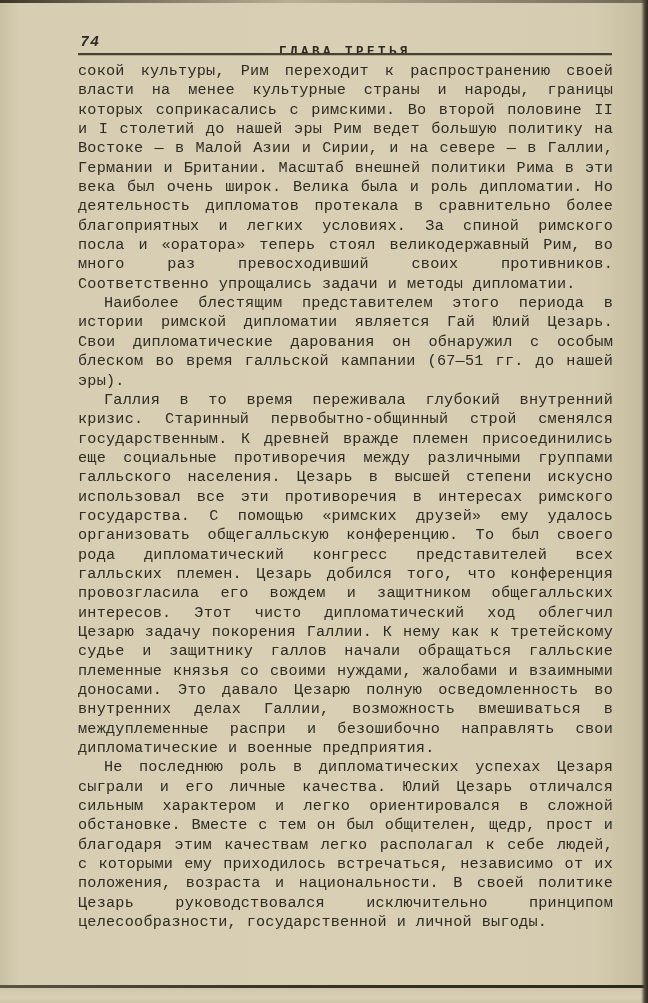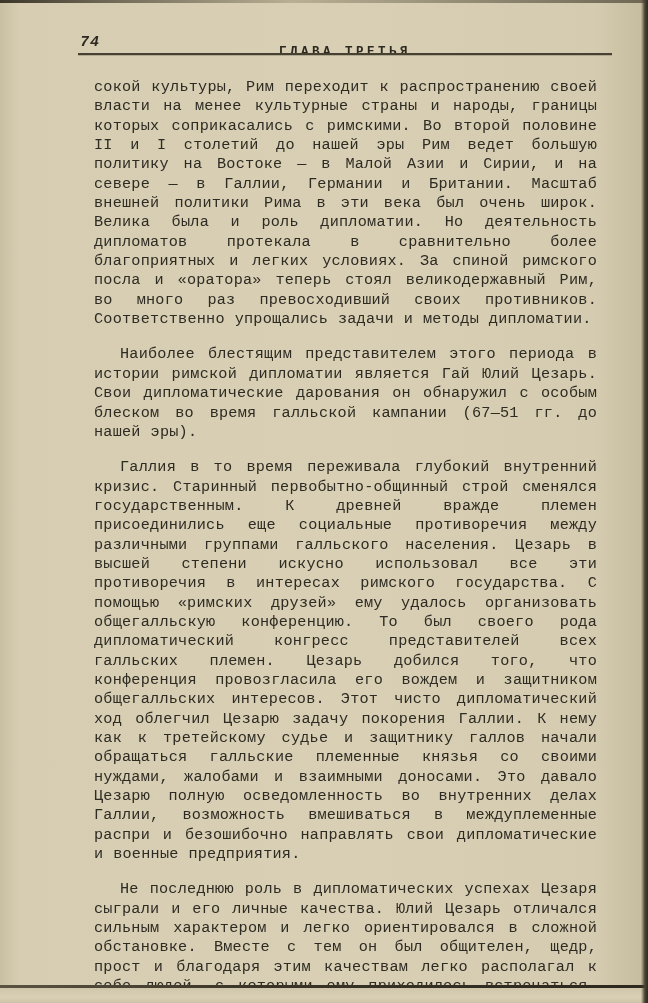--- a/index.html
+++ b/index.html
@@ -80,21 +80,21 @@
     left: 78px;
     top: 62px;
     width: 535px;
     font-size: 15.2px;
     line-height: 19.35px;
     text-align: justify;
     letter-spacing: 0.015em;
     word-spacing: 0.5px;
   }
   .text-block p {
-    margin: 16px;
+    margin: 0;
     padding: 0;
   }
   .text-block p.indented {
     text-indent: 26px;
   }
 </style>
 </head>
 <body>
 
 <div class="page">

